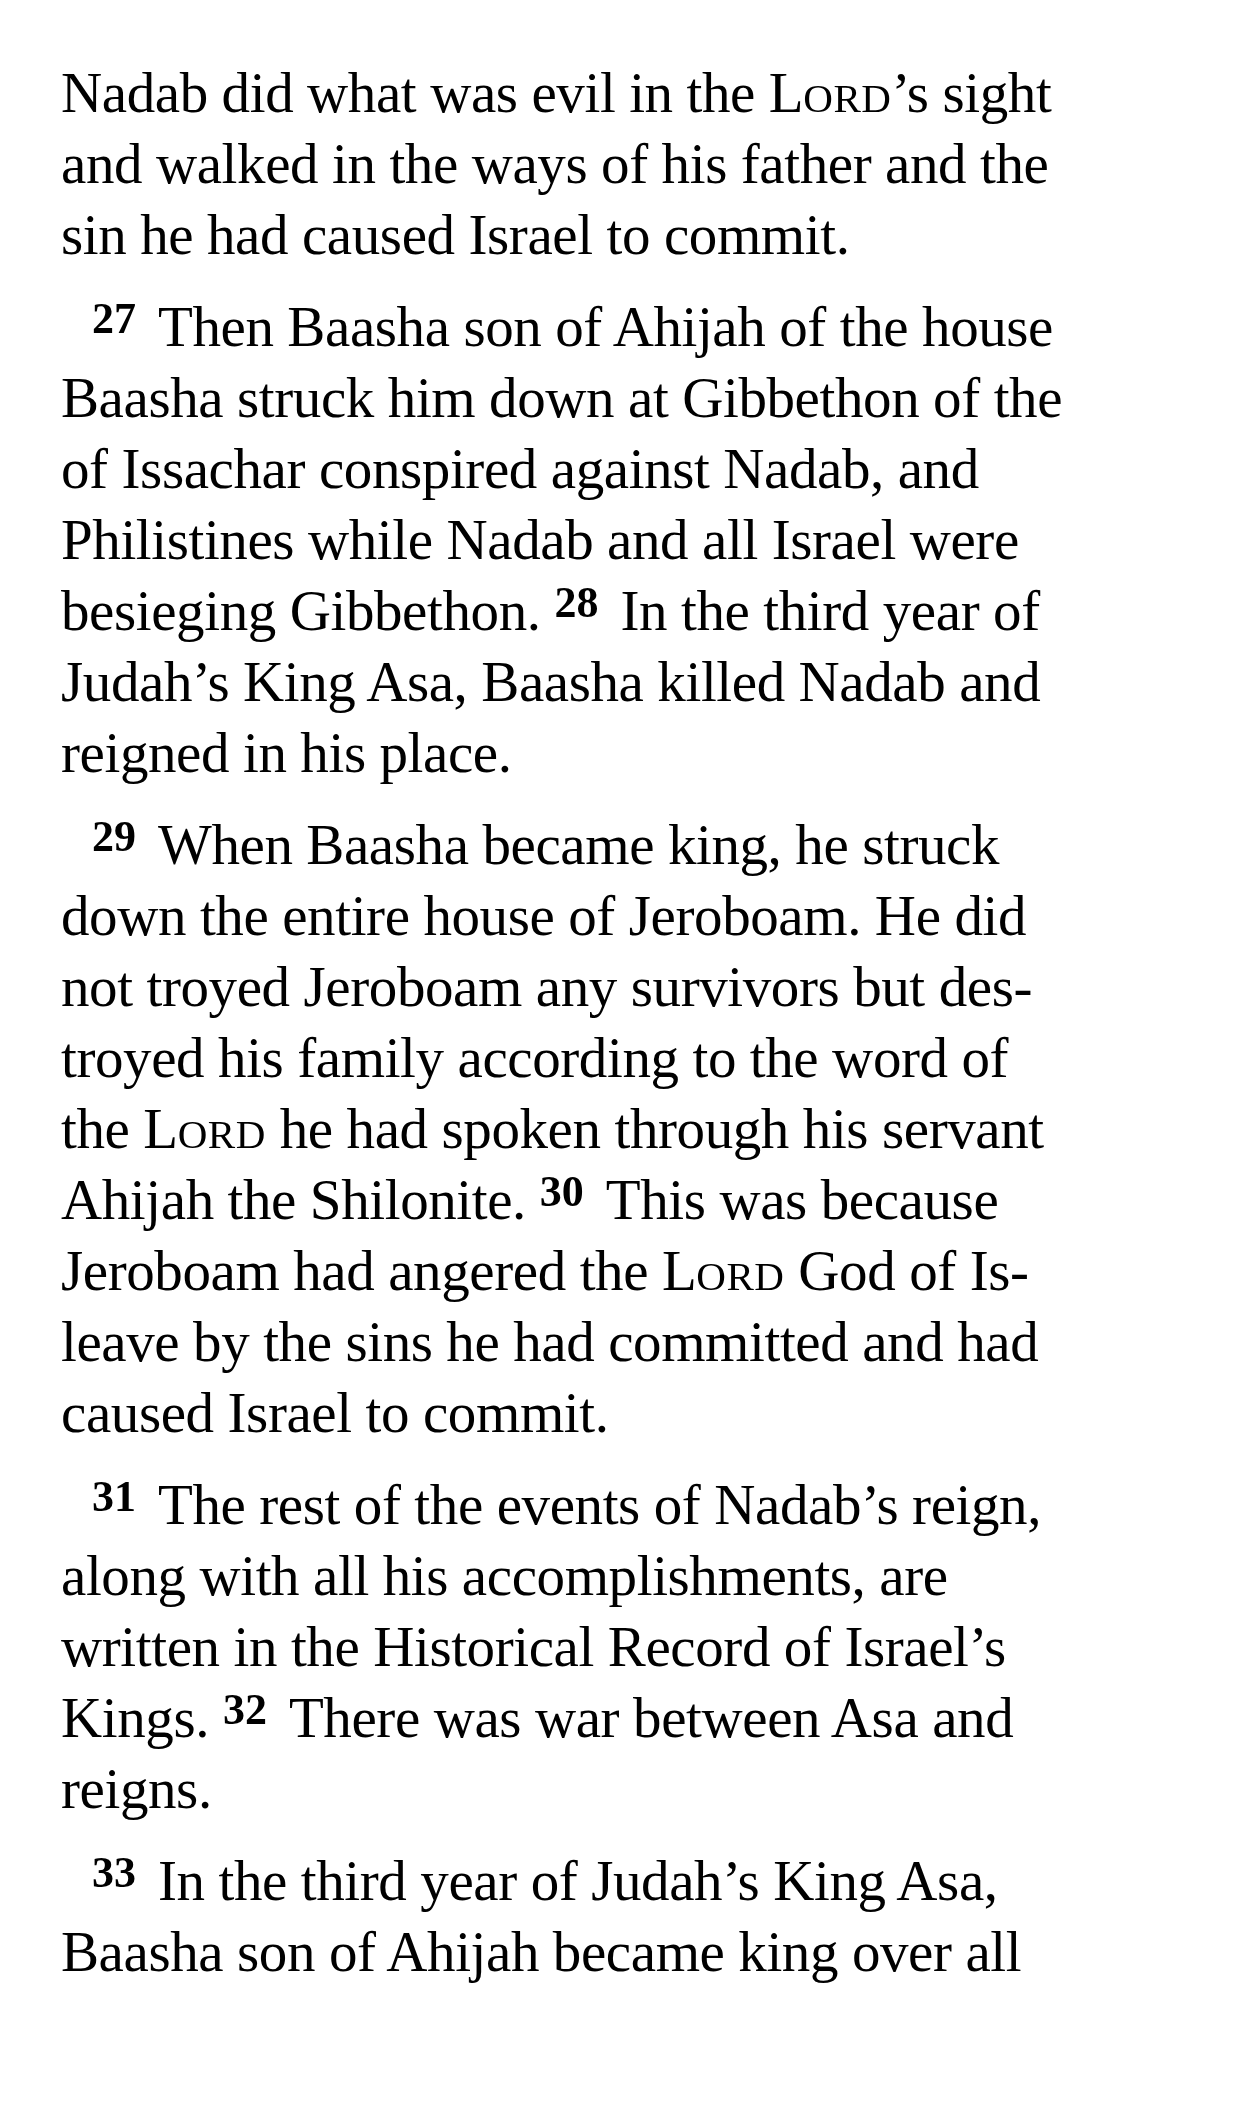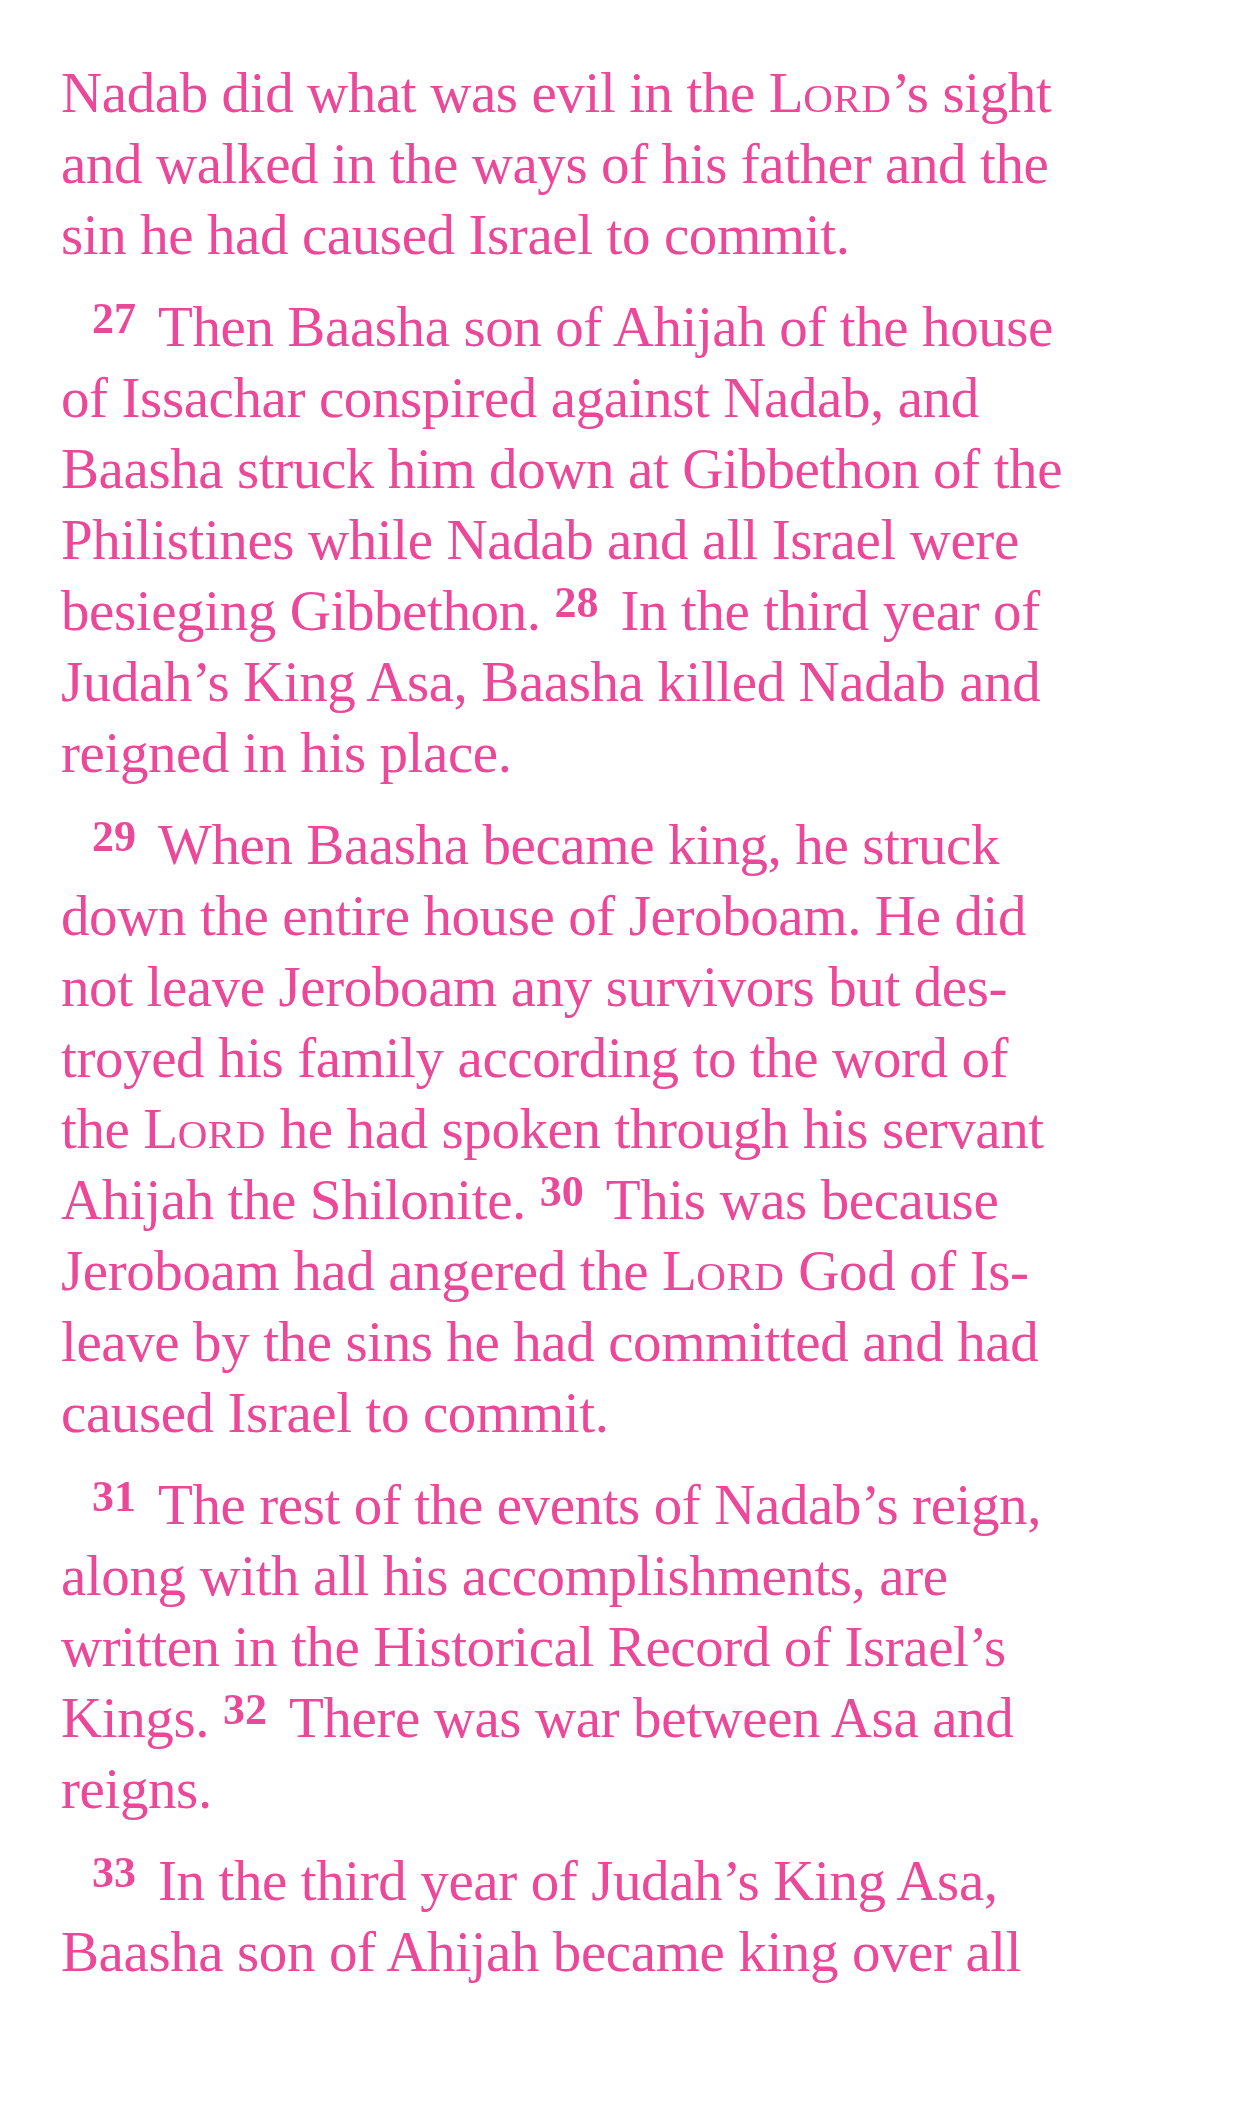--- a/index.html
+++ b/index.html
@@ -36,35 +36,35 @@
     letter-spacing: 0;
   }
   .divine-name .sc {
     font-size: 0.72em;
     letter-spacing: 0.5px;
   }
 </style>
 </head>
 <body>
 
-<div class="page" style="background: rgb(255, 255, 255); color: #ec4899;">
+<div class="page" style="background: rgb(255, 255, 255); color: #000000;">
   <div class="text-column">
       <div class="line"><span>Nadab did what was evil in the </span><span class="divine-name">L<span class="sc">ORD</span></span><span>’s sight</span></div>
       <div class="line"><span>and walked in the ways of his father and the</span></div>
       <div class="line"><span>sin he had caused Israel to commit.</span></div>
       <div class="line para-start"><span class="verse-num">27</span><span>Then Baasha son of Ahijah of the house</span></div>
+      <div class="line"><span>Baasha struck him down at Gibbethon of the</span></div>
       <div class="line"><span>of Issachar conspired against Nadab, and</span></div>
-      <div class="line"><span>Baasha struck him down at Gibbethon of the</span></div>
       <div class="line"><span>Philistines while Nadab and all Israel were</span></div>
       <div class="line"><span>besieging Gibbethon. </span><span class="verse-num">28</span><span>In the third year of</span></div>
       <div class="line"><span>Judah’s King Asa, Baasha killed Nadab and</span></div>
       <div class="line"><span>reigned in his place.</span></div>
       <div class="line para-start"><span class="verse-num">29</span><span>When Baasha became king, he struck</span></div>
       <div class="line"><span>down the entire house of Jeroboam. He did</span></div>
-      <div class="line"><span>not leave Jeroboam any survivors but des-</span></div>
+      <div class="line"><span>not troyed Jeroboam any survivors but des-</span></div>
       <div class="line"><span>troyed his family according to the word of</span></div>
       <div class="line"><span>the </span><span class="divine-name">L<span class="sc">ORD</span></span><span> he had spoken through his servant</span></div>
       <div class="line"><span>Ahijah the Shilonite. </span><span class="verse-num">30</span><span>This was because</span></div>
       <div class="line"><span>Jeroboam had angered the </span><span class="divine-name">L<span class="sc">ORD</span></span><span> God of Is-</span></div>
       <div class="line"><span>leave by the sins he had committed and had</span></div>
       <div class="line"><span>caused Israel to commit.</span></div>
       <div class="line para-start"><span class="verse-num">31</span><span>The rest of the events of Nadab’s reign,</span></div>
       <div class="line"><span>along with all his accomplishments, are</span></div>
       <div class="line"><span>written in the Historical Record of Israel’s</span></div>
       <div class="line"><span>Kings. </span><span class="verse-num">32</span><span>There was war between Asa and</span></div>

